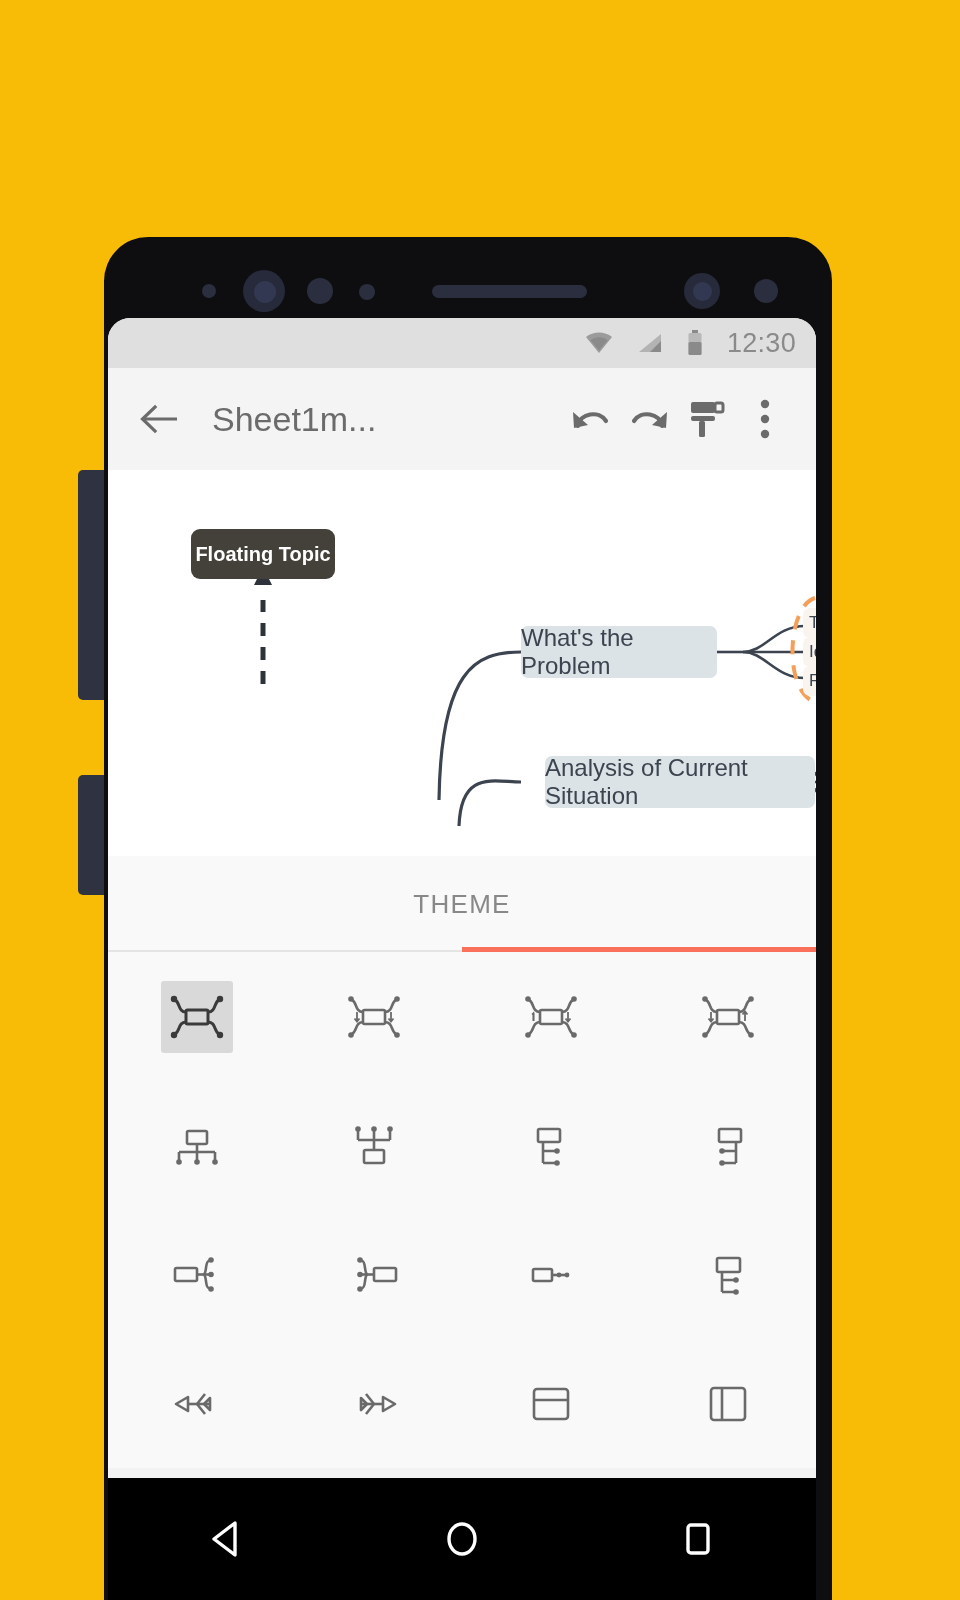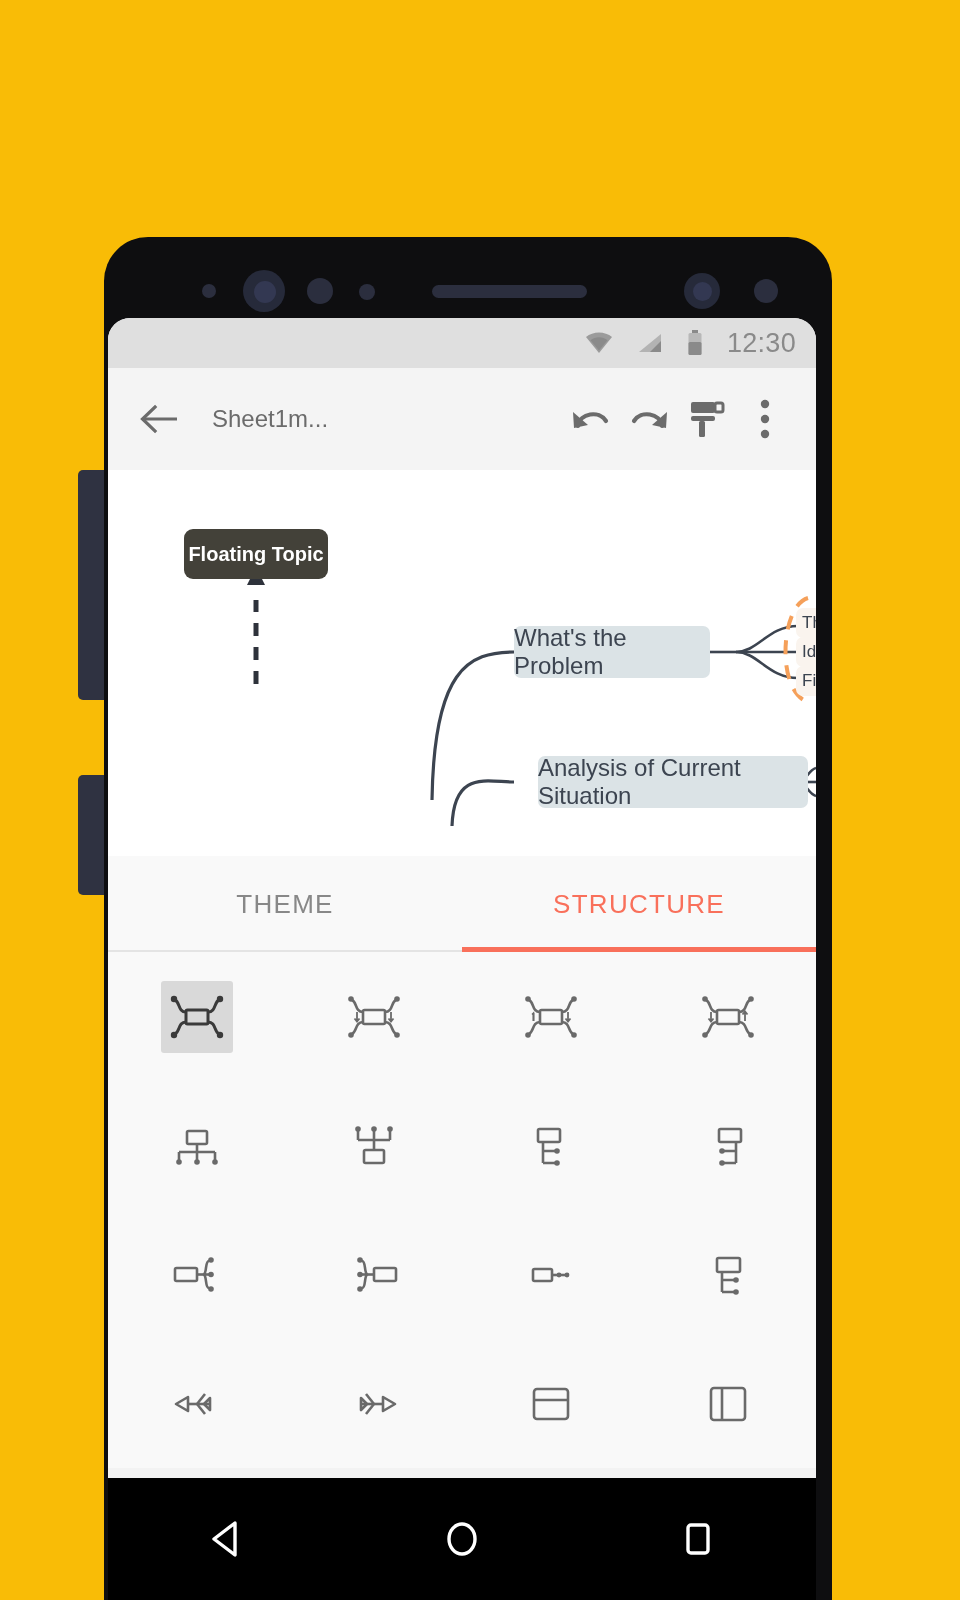--- a/index.html
+++ b/index.html
@@ -44,27 +44,27 @@
   .sb-time{color:#8A8A8A;font-size:27px;letter-spacing:.3px;}
   .sb-ico{display:block;}
 
   
   .appbar{
     height:102px;background:#F4F4F4;display:flex;align-items:center;
     padding:0 22px 0 26px;box-sizing:border-box;
   }
   .ab-back{width:52px;height:52px;flex:0 0 auto;display:flex;align-items:center;justify-content:center;}
   .ab-title{
-    flex:1 1 auto;color:#6B6B6B;font-size:24px;font-weight:400;
+    flex:1 1 auto;color:#6B6B6B;font-size:34px;font-weight:400;
     margin-left:26px;white-space:nowrap;overflow:hidden;
   }
   .ab-ico{width:58px;height:58px;display:flex;align-items:center;justify-content:center;flex:0 0 auto;}
 
   
-  .canvas{position:relative;height:386px;background:#fff;overflow:hidden;}
+  .canvas{position:relative;height:386px;background:#fff;overflow:hidden;margin-left:7px;}
   .node{
     position:absolute;border-radius:7px;display:flex;align-items:center;justify-content:center;
     font-size:24px;color:#3C4450;box-sizing:border-box;
   }
   .node.floating{
     background:#434139;color:#fff;font-weight:bold;border-radius:9px;
     left:76px;top:59px;width:144px;height:50px;font-size:20px;
   }
   .node.main{background:#DBE3E6;}
   .node.sub{background:#FAF4EE;font-size:17px;}
@@ -202,21 +202,20 @@
       <div class="node main" style="left:406px;top:156px;width:196px;height:52px;">What's the Problem</div>
       <div class="node main" style="left:430px;top:286px;width:270px;height:52px;">Analysis of Current Situation</div>
 
       <div class="node sub" style="left:688px;top:138px;width:40px;height:30px;justify-content:flex-start;padding-left:6px;">Th</div>
       <div class="node sub" style="left:688px;top:167px;width:40px;height:30px;justify-content:flex-start;padding-left:6px;">Ide</div>
       <div class="node sub" style="left:688px;top:196px;width:40px;height:30px;justify-content:flex-start;padding-left:6px;">Fir</div>
     </div>
 
     <div class="tabs">
       <div class="tab">THEME</div>
-      <div class="tab active">STRUCTURE</div>
       <div class="tab-rule"></div>
       <div class="tab-ind"></div>
     </div>
 
     <div class="grid">
 
       <div class="cell selected">
         <div class="chip">
             <svg width="62" height="58" viewBox="0 0 62 58">
           <rect x="20" y="22" width="22" height="14" rx="1.5" fill="none" stroke="#3A3A3A" stroke-width="3"></rect>

